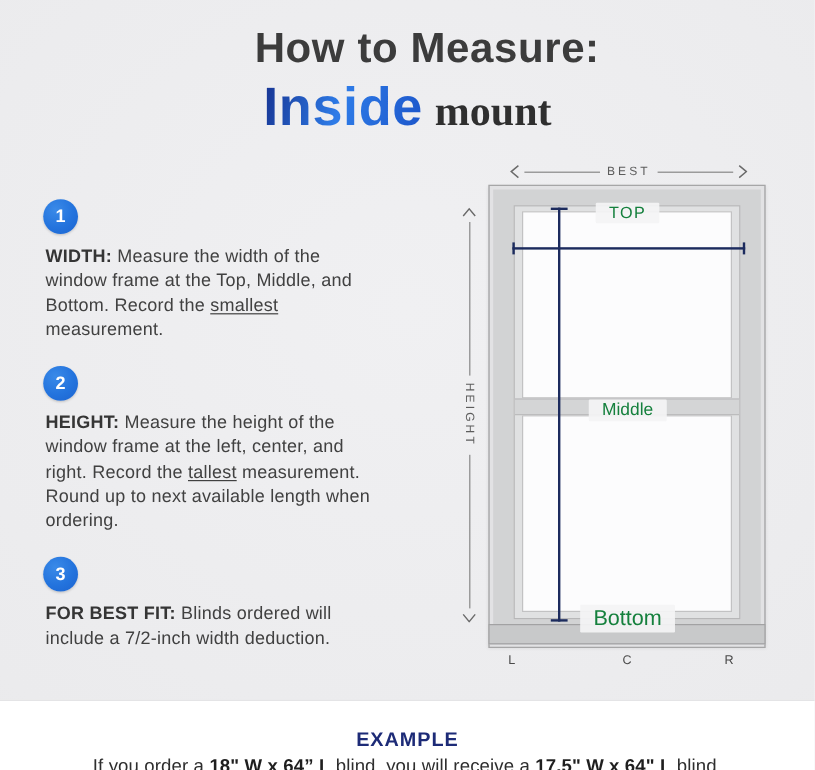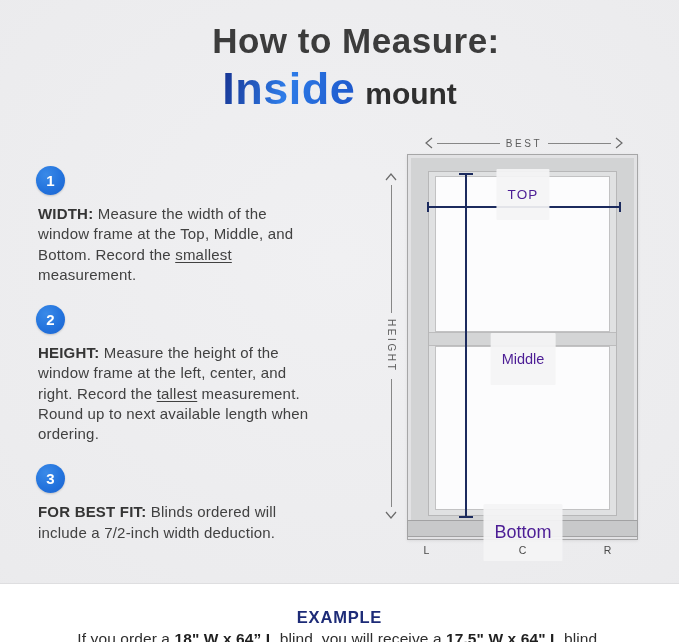--- a/index.html
+++ b/index.html
@@ -15,21 +15,21 @@
   
   .title{position:absolute;top:22px;left:0;width:100%;text-align:center;}
   .title-line1{font-size:35px;font-weight:700;color:#3c3c3c;letter-spacing:.5px;line-height:1.1;margin-left:33px;}
   .title-line2{display:flex;justify-content:center;align-items:baseline;gap:10px;margin-top:2px;}
   .title-highlight{
     font-size:45px;font-weight:700;letter-spacing:.5px;
     background:linear-gradient(105deg,#16318f 0%,#2e7ce8 48%,#1c55c9 100%);
     -webkit-background-clip:text;background-clip:text;
     -webkit-text-fill-color:transparent;color:transparent;
   }
-  .title-suffix{font-size:30px;font-weight:700;color:#2f2f2f;}
+  .title-suffix{font-size:35px;font-weight:700;color:#2f2f2f;font-family:Liberation Serif, serif;}
 
   
   .steps{position:absolute;left:36px;top:166px;width:276px;}
   .step{margin:0;}
   .step + .step{margin-top:20px;}
   .step-3{margin-top:16px;}
   .step-badge{
     width:29px;height:29px;border-radius:50%;
     background:radial-gradient(circle at 35% 30%, #3a8ae8 0%, #2373dd 55%, #1c63cf 100%);
     color:#fff;font-size:15px;font-weight:700;
@@ -103,22 +103,22 @@
   }
   .measure-v::before,.measure-v::after{
     content:"";position:absolute;left:-6px;width:14px;height:2px;background:#1c2b5e;
   }
   .measure-v::before{top:0;}
   .measure-v::after{bottom:0;}
 
   .pos-label{
     position:absolute;left:142px;transform:translateX(-50%);
     background:rgba(244,244,245,.92);
-    padding:18px 11px;white-space:nowrap;
-    color:#4c1d95;border-radius:1px;text-align:right;
+    padding:1px 11px;white-space:nowrap;
+    color:#15803d;border-radius:1px;text-align:right;
   }
   .label-top{top:37px;font-size:13.5px;letter-spacing:1.2px;}
   .label-middle{top:201px;font-size:14.5px;}
   .label-bottom{top:372px;font-size:18px;}
 
   .lcr span{
     position:absolute;top:412px;transform:translateX(-50%);
     font-size:10.5px;letter-spacing:1px;color:#4a4a4a;
   }
   .lcr .pos-l{left:46px;}

